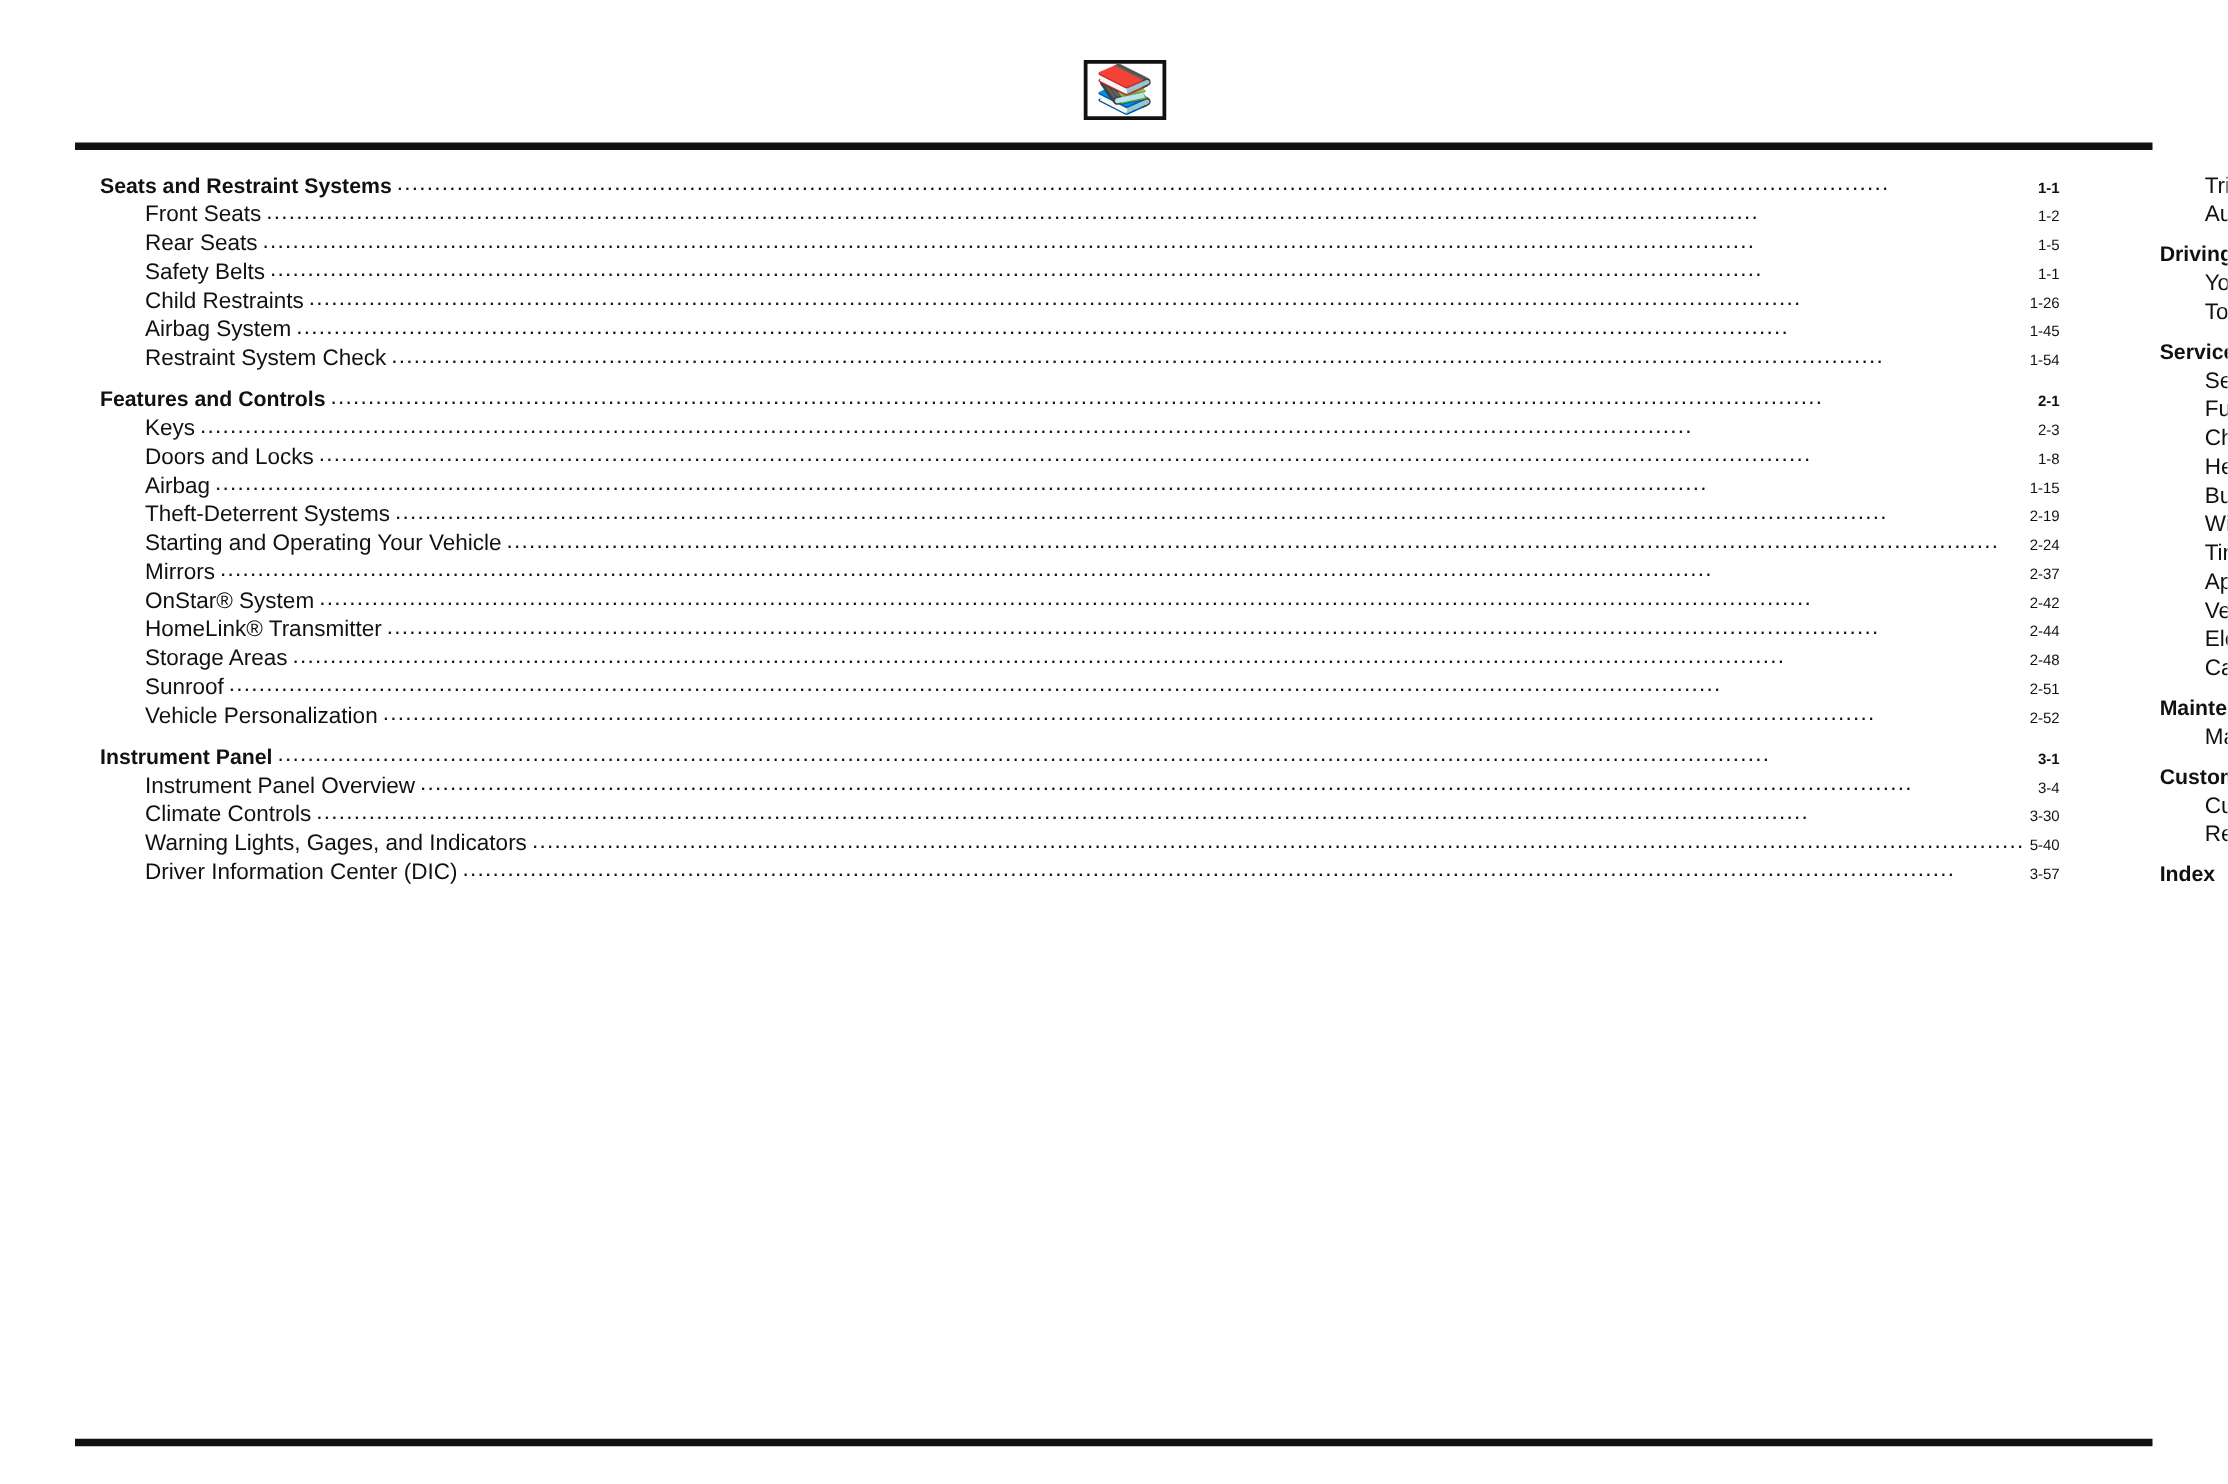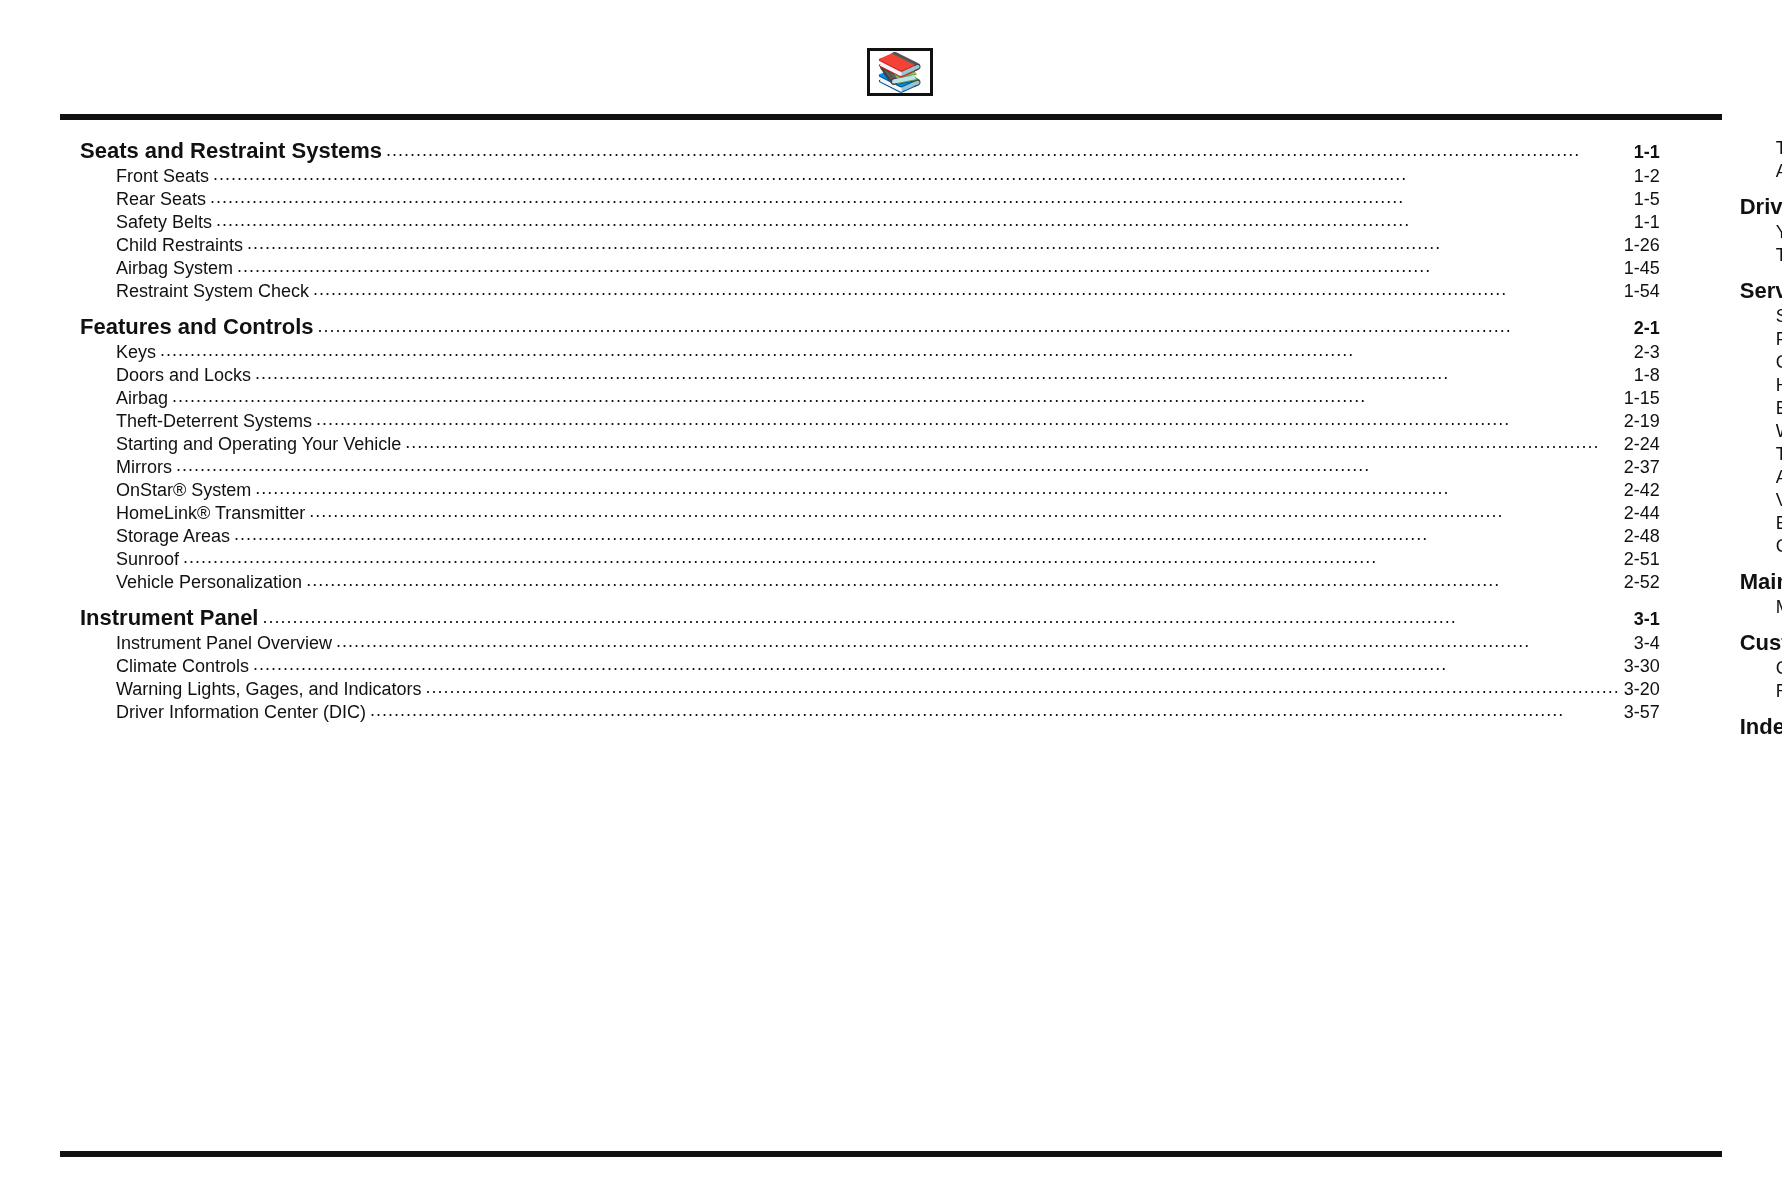--- a/index.html
+++ b/index.html
@@ -88,21 +88,21 @@
     }
     .toc-label {
       font-family: Arial, sans-serif;
       font-size: 18px;
       color: #111;
       white-space: nowrap;
       flex-shrink: 0;
     }
     .toc-label.bold {
       font-weight: bold;
-      font-size: 22px;
+      font-size: 17px;
     }
     .toc-label.sub {
       padding-left: 36px;
       font-size: 18px;
       font-family: Arial, sans-serif;
     }
     .toc-dots {
       flex: 1;
       overflow: hidden;
       margin: 0 4px;
@@ -110,21 +110,21 @@
       font-family: Arial, sans-serif;
       color: #111;
       letter-spacing: 1px;
       white-space: nowrap;
       align-self: baseline;
       position: relative;
       bottom: 2px;
     }
     .toc-page {
       font-family: Arial, sans-serif;
-      font-size: 18px;
+      font-size: 12px;
       color: #111;
       white-space: nowrap;
       flex-shrink: 0;
     }
     .toc-page.bold {
       font-weight: bold;
     }
   </style>
 </head>
 <body>
@@ -245,21 +245,21 @@
           <span class="toc-page">3-4</span>
         </div>
         <div class="toc-entry">
           <span class="toc-label sub">Climate Controls</span>
           <span class="toc-dots">.......................................................................................................................................................................................................</span>
           <span class="toc-page">3-30</span>
         </div>
         <div class="toc-entry">
           <span class="toc-label sub">Warning Lights, Gages, and Indicators</span>
           <span class="toc-dots">.......................................................................................................................................................................................................</span>
-          <span class="toc-page">3-20</span>
+          <span class="toc-page">5-40</span>
         </div>
         <div class="toc-entry">
           <span class="toc-label sub">Driver Information Center (DIC)</span>
           <span class="toc-dots">.......................................................................................................................................................................................................</span>
           <span class="toc-page">3-57</span>
         </div>
       </div>
 
     <div class="toc-col" id="right-col">
         <div class="toc-entry">

